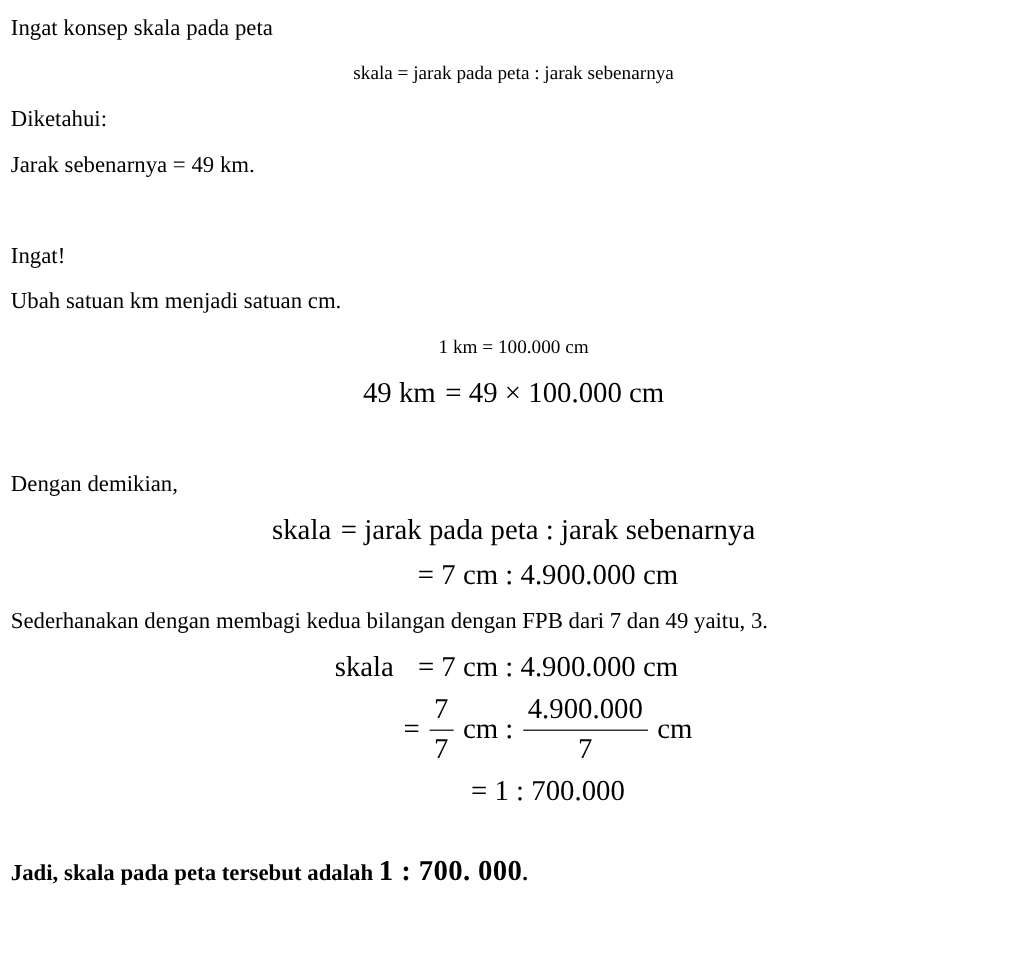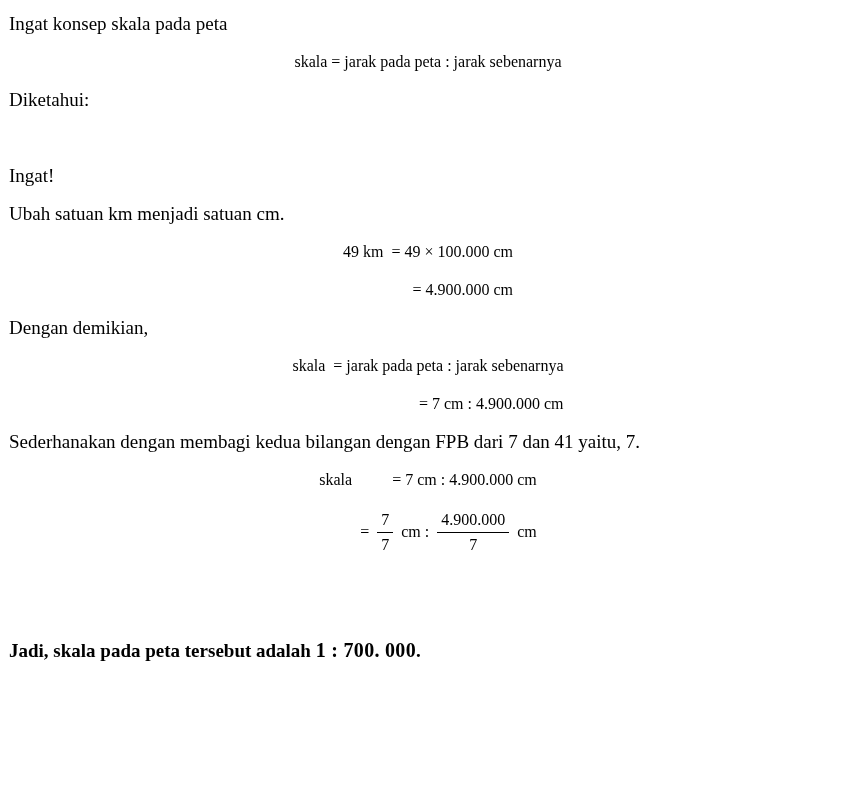--- a/index.html
+++ b/index.html
@@ -38,30 +38,30 @@
   }
   .spacer {
     height: 38px;
   }
   
   .eqblock {
     display: grid;
     grid-template-columns: max-content max-content;
     width: fit-content;
     margin: 0 auto;
-    font-size: 16px;
+    font-size: 24px;
   }
   .eq-lhs {
     text-align: right;
     padding-right: 8px;
     line-height: 38px;
     height: 38px;
   }
   .eq-rhs {
-    text-align: right;
+    text-align: center;
     line-height: 38px;
     height: 38px;
     white-space: nowrap;
   }
   
   .eq-lhs.tall, .frac-row { height: 66px; }
   .frac-row {
     display: flex;
     align-items: center;
     gap: 8px;
@@ -82,62 +82,63 @@
     padding: 3px 4px 0 4px;
   }
   
   .conclusion {
     margin-top: 28px;
     line-height: 38px;
     font-weight: bold;
     white-space: nowrap;
   }
   .conclusion .value {
-    font-size: 20px;
+    font-size: 24px;
     letter-spacing: 0.3px;
   }
 </style>
 </head>
 <body>
 
 <div class="page">
 
   <div class="tline">Ingat konsep skala pada peta</div>
 
   <div class="mline">skala = jarak pada peta : jarak sebenarnya</div>
 
   <div class="tline">Diketahui:</div>
 
 
+  <div class="tline">Jarak sebenarnya = 49 km.</div>
 
   <div class="spacer"></div>
 
   <div class="tline">Ingat!</div>
 
   <div class="tline">Ubah satuan km menjadi satuan cm.</div>
 
+  <div class="mline">1 km = 100.000 cm</div>
 
 
   <div class="eqblock">
     <div class="eq-lhs">49 km</div>
     <div class="eq-rhs">= 49 × 100.000 cm</div>
     <div class="eq-lhs"></div>
-    <div class="eq-rhs">= 4.900.000 cm</div>
   </div>
 
   <div class="tline">Dengan demikian,</div>
 
   <div class="eqblock">
     <div class="eq-lhs">skala</div>
     <div class="eq-rhs">= jarak pada peta : jarak sebenarnya</div>
     <div class="eq-lhs"></div>
     <div class="eq-rhs">= 7 cm : 4.900.000 cm</div>
   </div>
 
-  <div class="tline">Sederhanakan dengan membagi kedua bilangan dengan FPB dari 7 dan 41 yaitu, 7.</div>
+  <div class="tline">Sederhanakan dengan membagi kedua bilangan dengan FPB dari 7 dan 49 yaitu, 3.</div>
 
   <div class="eqblock">
     <div class="eq-lhs">skala</div>
     <div class="eq-rhs">= 7 cm : 4.900.000 cm</div>
 
     <div class="eq-lhs tall"></div>
     <div class="frac-row">
       <span>=</span>
       <span class="frac">
           <span class="num">7</span>
@@ -145,20 +146,21 @@
         </span>
       <span>cm :</span>
       <span class="frac">
           <span class="num">4.900.000</span>
           <span class="den">7</span>
         </span>
       <span>cm</span>
     </div>
 
     <div class="eq-lhs"></div>
+    <div class="eq-rhs">= 1 : 700.000</div>
   </div>
 
   <div class="conclusion">
     <span>Jadi, skala pada peta tersebut adalah</span>
     <span class="value">1 : 700. 000</span><span>.</span>
   </div>
 
 </div>
 
 </body></html>

